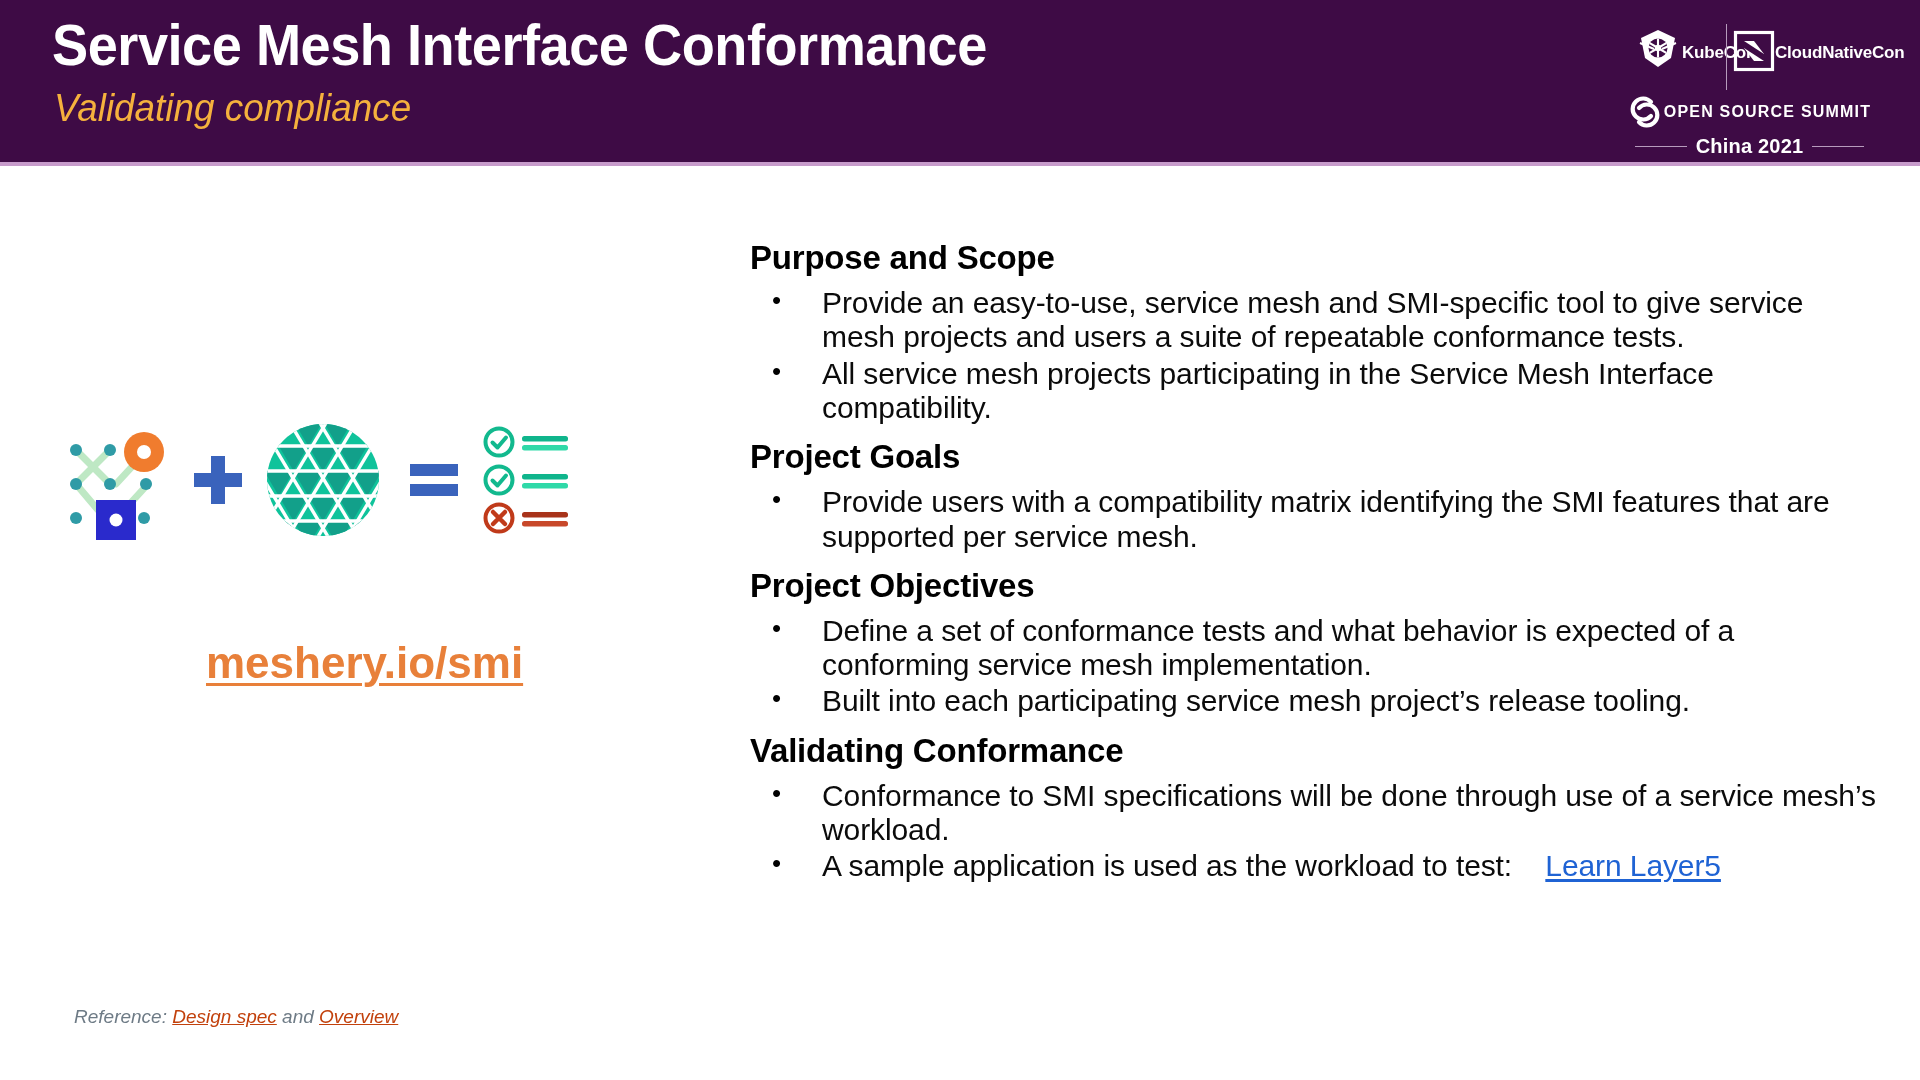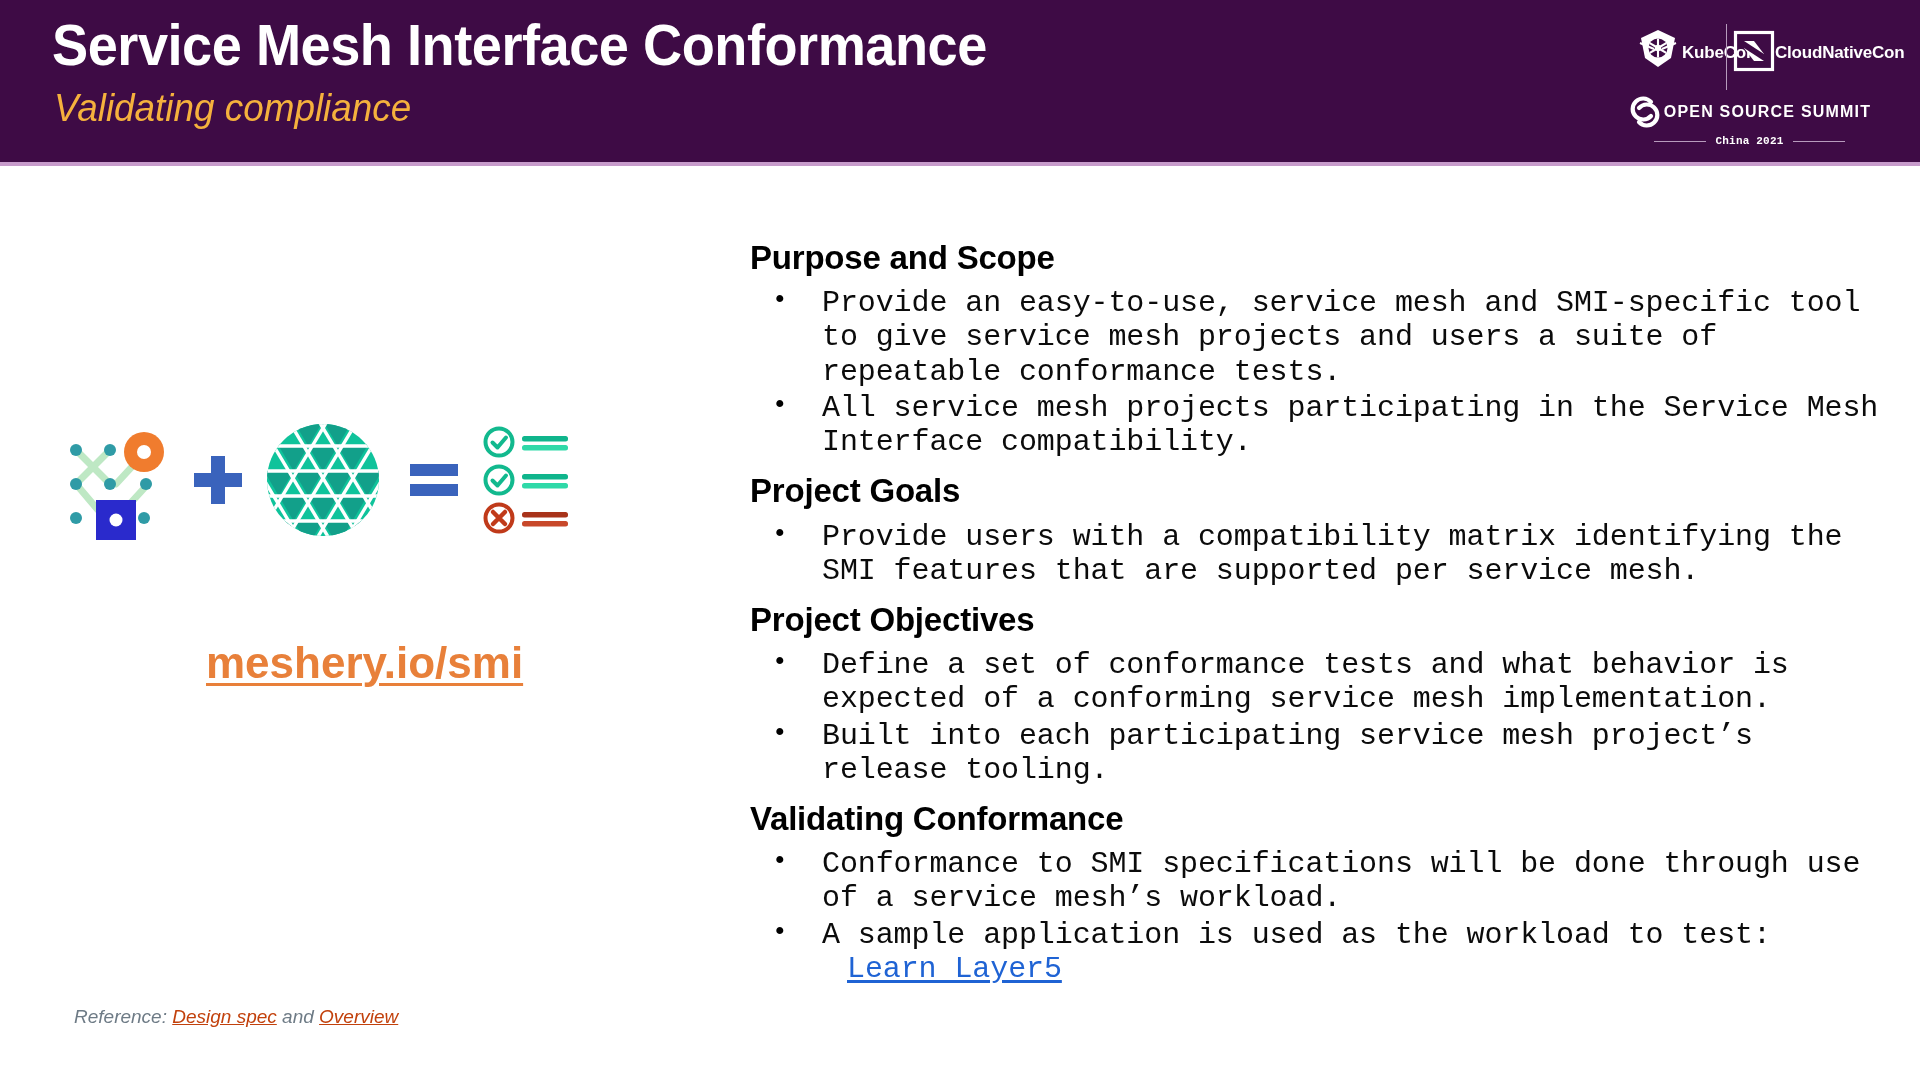--- a/index.html
+++ b/index.html
@@ -110,26 +110,25 @@
     white-space: nowrap;
   }
   .logo-year-row {
     display: flex;
     align-items: center;
     justify-content: center;
     margin-top: 5px;
   }
   .year-rule { height: 1px; width: 52px; background: #b79bbd; }
   #conf-year {
-    font-size: 11px;
+    font-size: 20px;
     font-weight: bold;
     letter-spacing: 0.2px;
     margin: 0 9px;
     white-space: nowrap;
-    font-family: Liberation Mono, monospace;
   }
 
   
   #equation-graphic {
     position: absolute;
     left: 58px;
     top: 405px;
     width: 600px;
     height: 150px;
     display: flex;
@@ -189,21 +188,20 @@
   .section-block { margin-bottom: 14px; }
   .bullet-list { margin: 0; padding: 0; list-style: none; }
   .bullet-item {
     position: relative;
     padding-left: 72px;
     font-size: 30px;
     line-height: 1.14;
     color: #0B0B0B;
     margin-bottom: 2px;
     letter-spacing: -0.1px;
-    font-family: Liberation Mono, monospace;
   }
   .bullet-item::before {
     content: "\2022";
     position: absolute;
     left: 22px;
     top: -2px;
     font-size: 26px;
     line-height: 1.25;
     color: #000000;
   }

